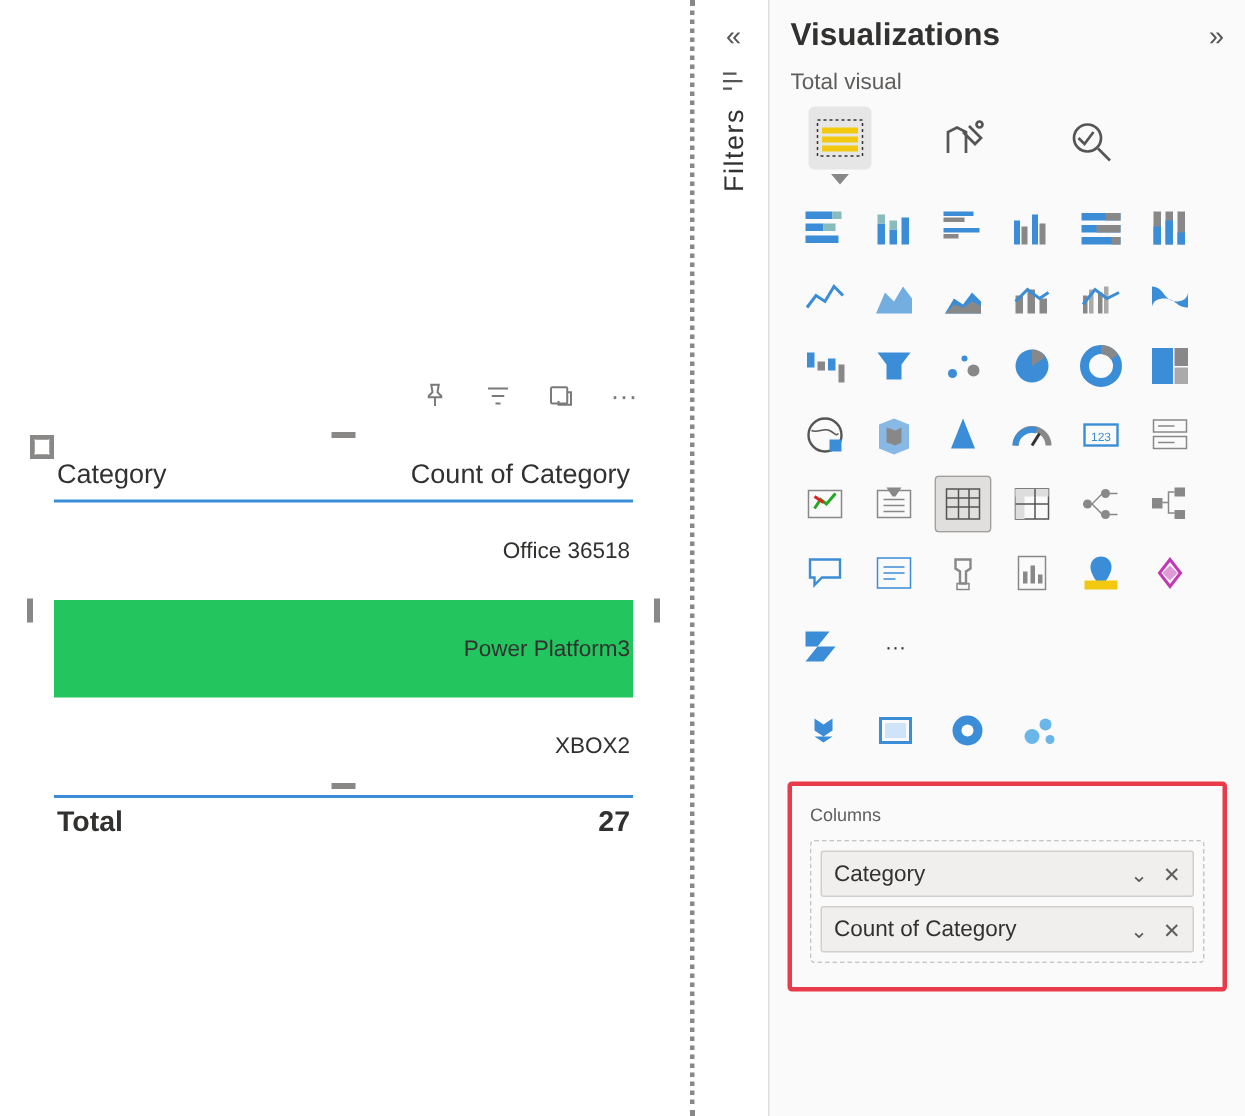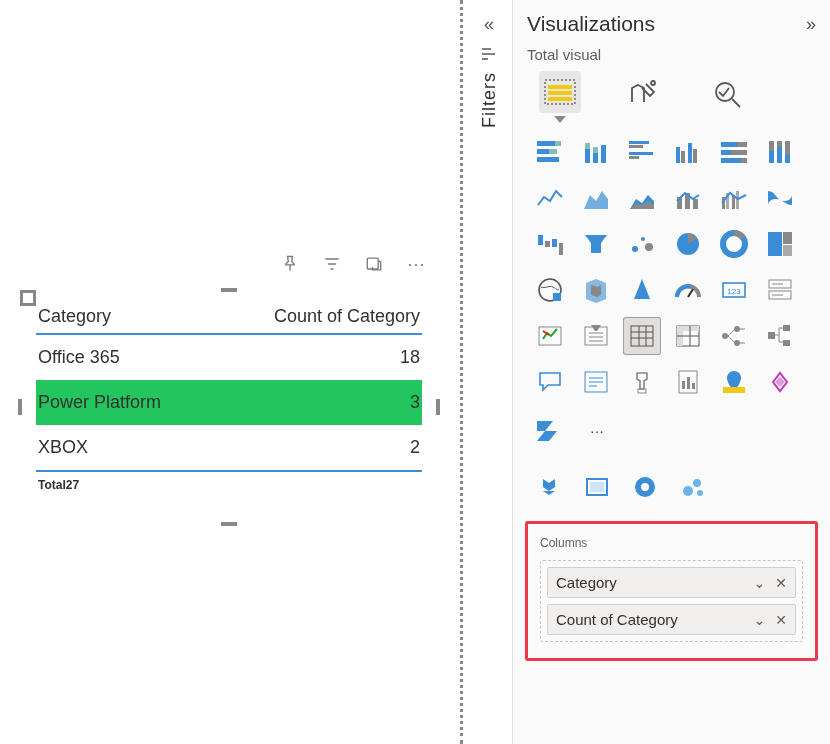--- a/index.html
+++ b/index.html
@@ -13,21 +13,21 @@
                   background: #fff; display: flex; flex-direction: column; align-items: center; padding-top: 14px; }
   .filters-pane .chev { font-size: 18px; color: #555; cursor: pointer; margin-bottom: 12px; }
   .filters-pane .rot90 { writing-mode: vertical-rl; transform: rotate(180deg);
                          font-size: 18px; letter-spacing: 1px; }
   .filters-pane .bars { font-size: 14px; margin-bottom: 8px; color:#555; }
   
   .viz-pane { position: absolute; left: 512px; top: 0; width: 318px; height: 744px;
               background: #fafafa; border-left: 1px solid #e1dfdd; padding: 12px 0 0 0; }
   .viz-header { display: flex; align-items: center; justify-content: space-between;
                 padding: 0 14px 10px 14px; }
-  .viz-header h2 { font-size: 21px; font-weight: 400; }
+  .viz-header h2 { font-size: 21px; font-weight: 700; }
   .viz-header .chev { font-size: 18px; color: #555; cursor: pointer; }
   .subtitle { padding: 0 14px 8px 14px; font-size: 15px; color: #605e5c; }
   .mode-row { display: flex; gap: 42px; padding: 0 14px 14px 26px; align-items: center; }
   .mode-btn { width: 42px; height: 42px; display:flex; align-items:center; justify-content:center;
               cursor:pointer; border-radius:4px; }
   .mode-btn.active { background:#e6e6e6; position:relative; }
   .mode-btn.active::after { content:""; position:absolute; bottom:-10px; left:50%; transform:translateX(-50%);
                             width:0; height:0; border-left:6px solid transparent; border-right:6px solid transparent;
                             border-top:7px solid #888; }
   .mode-btn svg { width:36px; height:36px; }
@@ -61,23 +61,23 @@
   .h-bl::before { left:0;bottom:0;width:12px;height:3px;} .h-bl::after{left:0;bottom:0;width:3px;height:12px;}
   .h-br::before { right:0;bottom:0;width:12px;height:3px;} .h-br::after{right:0;bottom:0;width:3px;height:12px;}
   .handle-mid { position:absolute; background:#8a8886; }
   .hm-t { left:50%; top:-2px; transform:translateX(-50%); width:16px; height:4px; }
   .hm-b { left:50%; bottom:-2px; transform:translateX(-50%); width:16px; height:4px; }
   .hm-l { top:50%; left:-2px; transform:translateY(-50%); width:4px; height:16px; }
   .hm-r { top:50%; right:-2px; transform:translateY(-50%); width:4px; height:16px; }
   .table-visual { position:absolute; left:8px; top:8px; right:8px; bottom:8px; padding:4px 8px; }
   .tv-head { display:flex; justify-content:space-between; font-size:18px; padding:4px 2px 6px 2px;
              border-bottom:2px solid #3a8dd6; }
-  .tv-row { display:flex; justify-content:space-between; font-size:18px; padding:12px 2px; }
+  .tv-row { display:flex; justify-content:flex-end; font-size:15px; padding:24px 2px; }
   .tv-row.alt { background:#22c55e; }
-  .tv-total { display:flex; justify-content:flex-start; font-size:12px; font-weight:700;
+  .tv-total { display:flex; justify-content:space-between; font-size:19px; font-weight:700;
               padding:6px 2px; border-top:2px solid #3a8dd6; }
   
   .action-bar { position:absolute; right:32px; top:252px; display:flex; gap:18px; }
   .action-bar .ab { color:#7a7a7a; cursor:pointer; font-size:18px; width:24px; height:24px;
                     display:flex; align-items:center; justify-content:center; }
   .ab svg { width:20px; height:20px; stroke:#7a7a7a; }
 </style>
 </head>
 <body>
 

